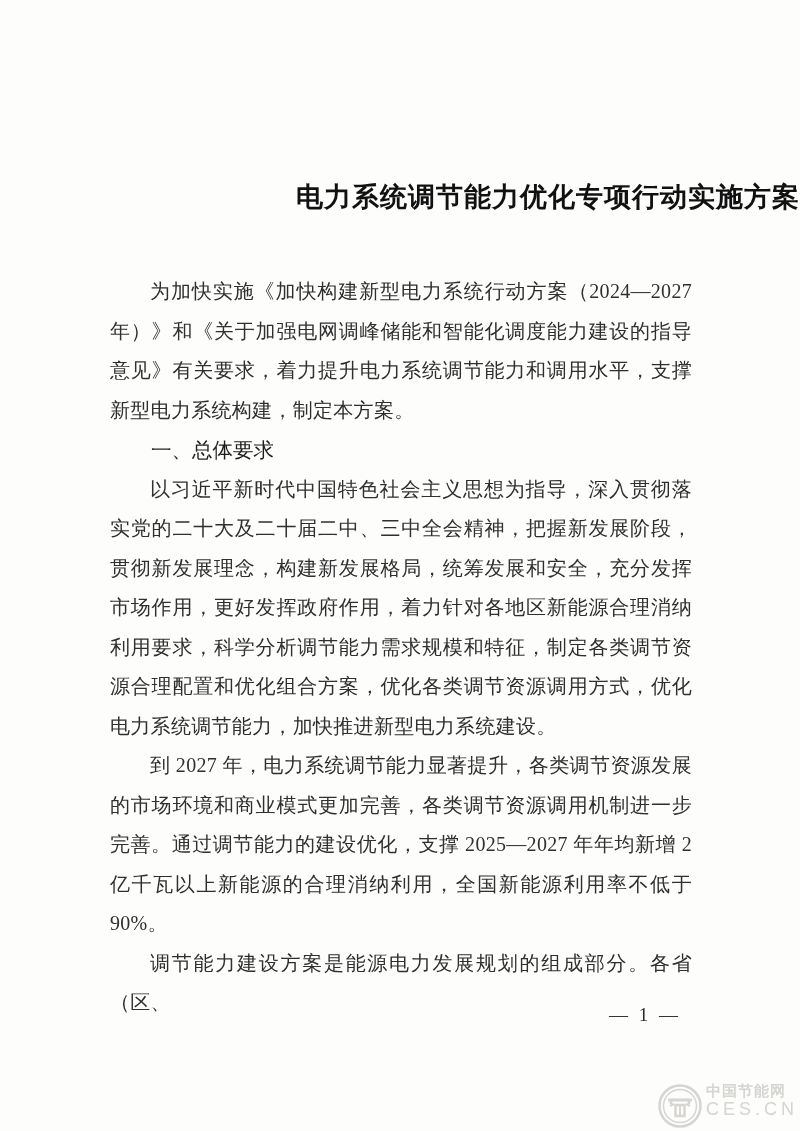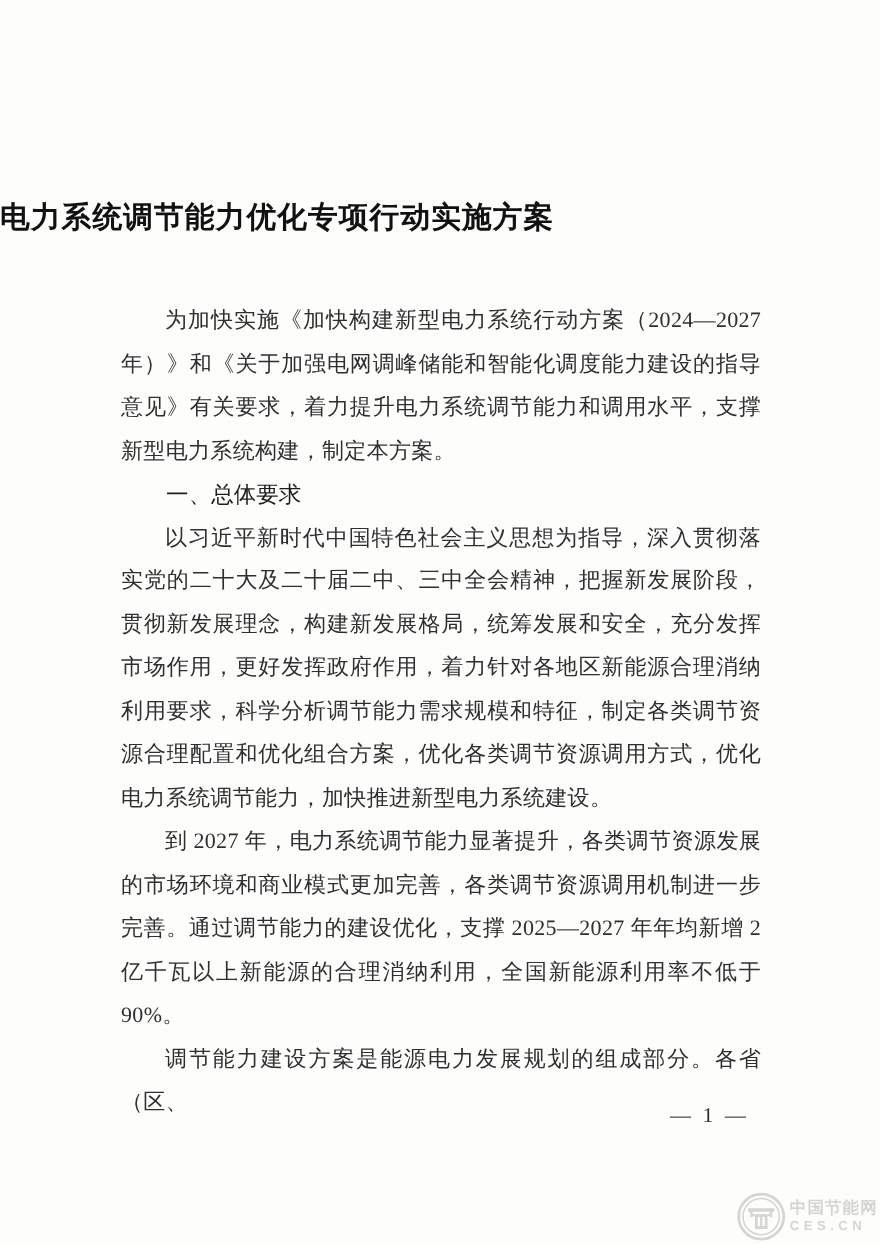--- a/index.html
+++ b/index.html
@@ -12,21 +12,21 @@
   }
   .page {
     position: absolute;
     inset: 0;
   }
   .doc-title {
     position: absolute;
     top: 178px;
     left: 0;
     width: 100%;
-    text-align: left;
+    text-align: right;
     color: #111111;
     font-weight: bold;
   }
   .title-line {
     display: block;
     font-size: 27px;
     line-height: 38px;
     letter-spacing: 1px;
   }
   .doc-body {
@@ -59,40 +59,40 @@
     text-align: center;
     font-size: 19px;
     letter-spacing: 3px;
     color: #2c2c2c;
   }
   .watermark {
     position: absolute;
     right: 2px;
     bottom: 2px;
     display: flex;
-    align-items: center;
+    align-items: flex-start;
     gap: 3px;
     color: #d6d5d2;
     user-select: none;
   }
   .wm-logo { flex: 0 0 auto; }
   .wm-text {
     display: flex;
     flex-direction: column;
     line-height: 1.1;
     font-family: "Liberation Sans", "DejaVu Sans", sans-serif;
   }
   .wm-name {
     font-size: 15px;
     font-weight: bold;
     letter-spacing: 1px;
   }
   .wm-domain {
-    font-size: 12px;
-    font-weight: bold;
+    font-size: 18px;
+    font-weight: normal;
     letter-spacing: 4px;
   }
 </style>
 </head>
 <body>
 
 <div class="page">
 
   <h1 class="doc-title">
     <span class="title-line">电力系统调节能力优化专项行动实施方案</span>

